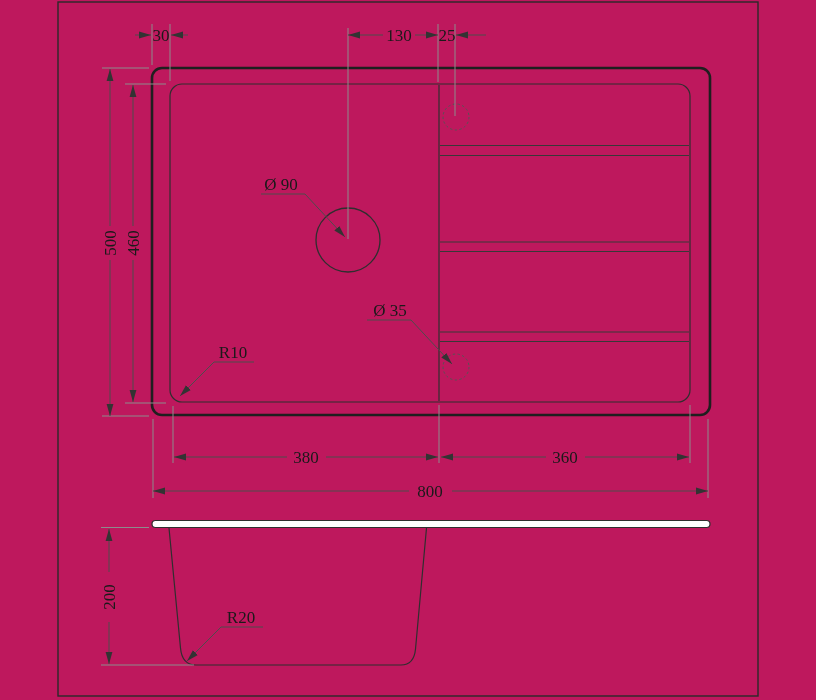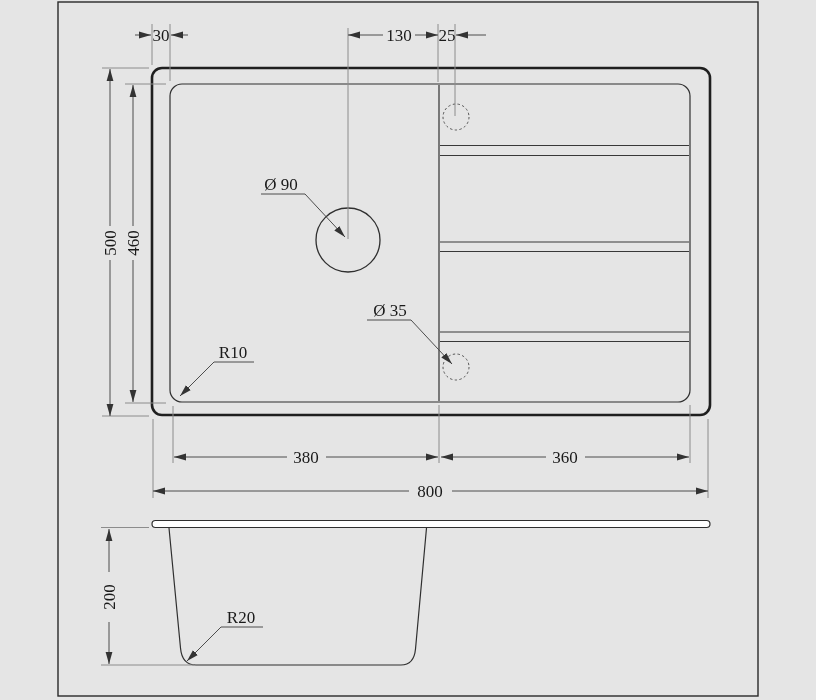--- a/index.html
+++ b/index.html
@@ -1,16 +1,16 @@
 <!DOCTYPE html>
 <html><head>
 <meta charset="utf-8">
 <style>
   html,body{margin:0;padding:0;background:#ffffff;}
-  .stage{position:relative;width:816px;height:700px;background:#e5e5e5;overflow:hidden;
+  .stage{position:relative;width:816px;height:700px;background:#be185d;overflow:hidden;
          font-family:"Liberation Serif", serif;}
   svg{position:absolute;left:0;top:0;}
   text{font-family:"Liberation Serif", serif;font-size:17px;fill:#1a1a1a;}
   .dim-text{font-size:17px;}
 </style>
 </head>
 <body>
 
 <div class="stage">
 <svg width="816" height="700" viewBox="0 0 816 700">

